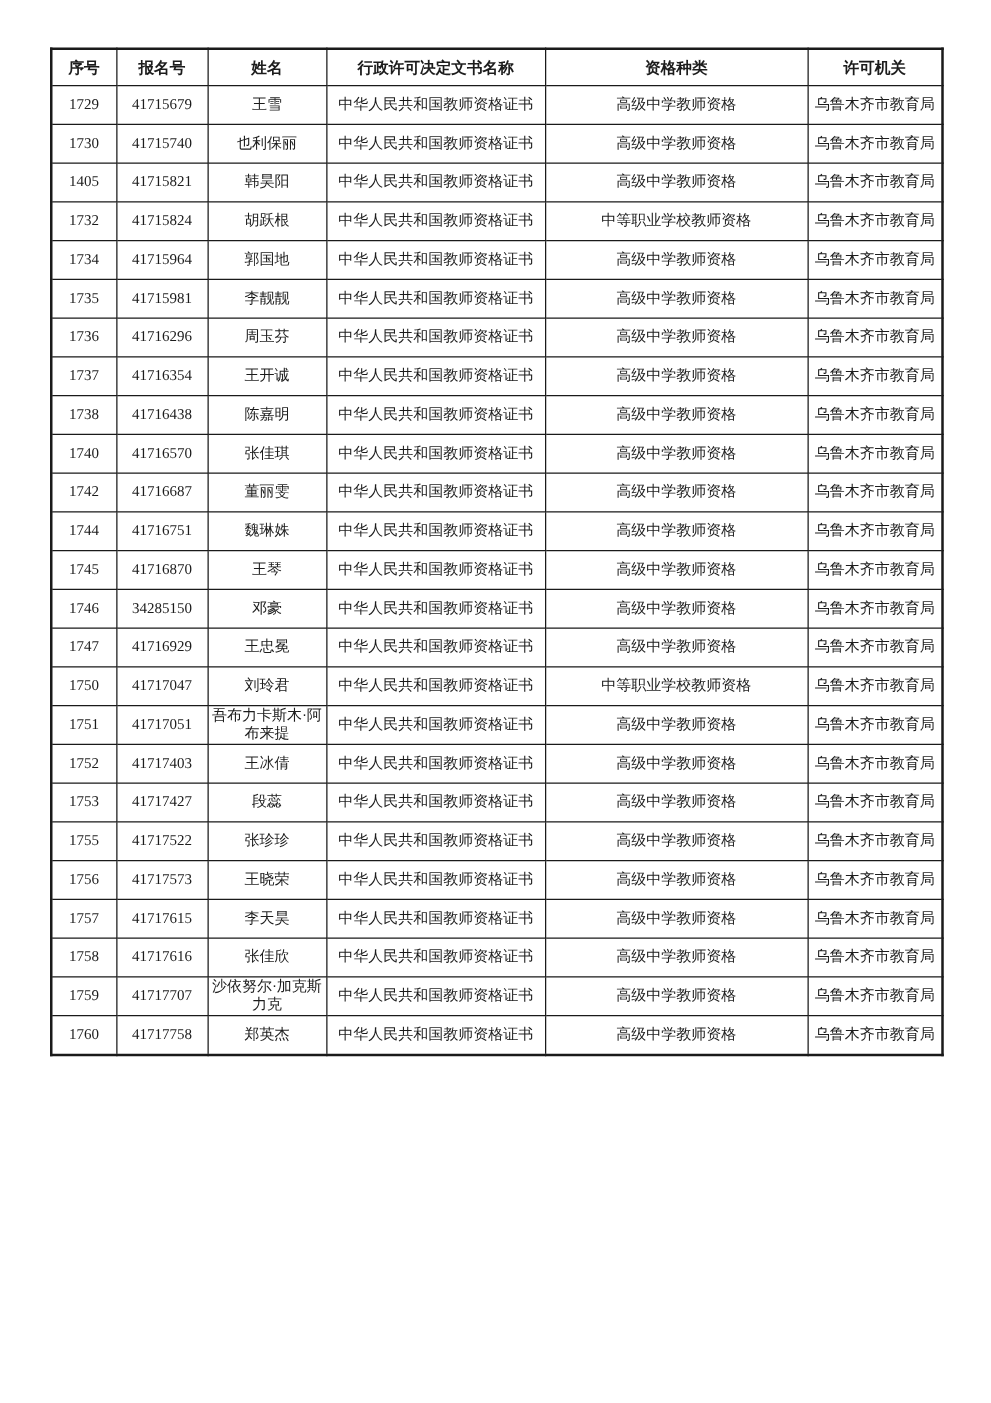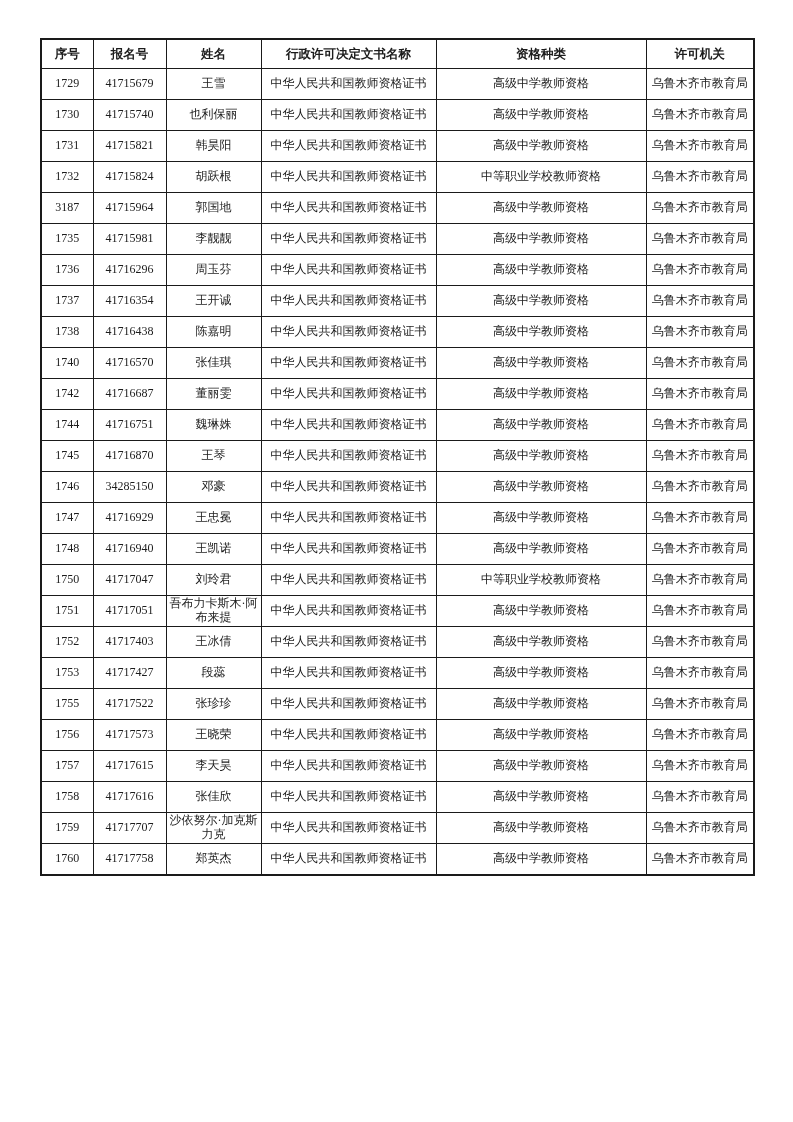--- a/index.html
+++ b/index.html
@@ -88,37 +88,37 @@
         </tr>
         <tr>
           <td>1730</td>
           <td>41715740</td>
           <td>也利保丽</td>
           <td>中华人民共和国教师资格证书</td>
           <td>高级中学教师资格</td>
           <td>乌鲁木齐市教育局</td>
         </tr>
         <tr>
-          <td>1731</td>
+          <td>1405</td>
           <td>41715821</td>
           <td>韩昊阳</td>
           <td>中华人民共和国教师资格证书</td>
           <td>高级中学教师资格</td>
           <td>乌鲁木齐市教育局</td>
         </tr>
         <tr>
           <td>1732</td>
           <td>41715824</td>
           <td>胡跃根</td>
           <td>中华人民共和国教师资格证书</td>
           <td>中等职业学校教师资格</td>
           <td>乌鲁木齐市教育局</td>
         </tr>
         <tr>
-          <td>3187</td>
+          <td>1734</td>
           <td>41715964</td>
           <td>郭国地</td>
           <td>中华人民共和国教师资格证书</td>
           <td>高级中学教师资格</td>
           <td>乌鲁木齐市教育局</td>
         </tr>
         <tr>
           <td>1735</td>
           <td>41715981</td>
           <td>李靓靓</td>
@@ -187,28 +187,20 @@
           <td>34285150</td>
           <td>邓豪</td>
           <td>中华人民共和国教师资格证书</td>
           <td>高级中学教师资格</td>
           <td>乌鲁木齐市教育局</td>
         </tr>
         <tr>
           <td>1747</td>
           <td>41716929</td>
           <td>王忠冕</td>
-          <td>中华人民共和国教师资格证书</td>
-          <td>高级中学教师资格</td>
-          <td>乌鲁木齐市教育局</td>
-        </tr>
-        <tr>
-          <td>1748</td>
-          <td>41716940</td>
-          <td>王凯诺</td>
           <td>中华人民共和国教师资格证书</td>
           <td>高级中学教师资格</td>
           <td>乌鲁木齐市教育局</td>
         </tr>
         <tr>
           <td>1750</td>
           <td>41717047</td>
           <td>刘玲君</td>
           <td>中华人民共和国教师资格证书</td>
           <td>中等职业学校教师资格</td>

